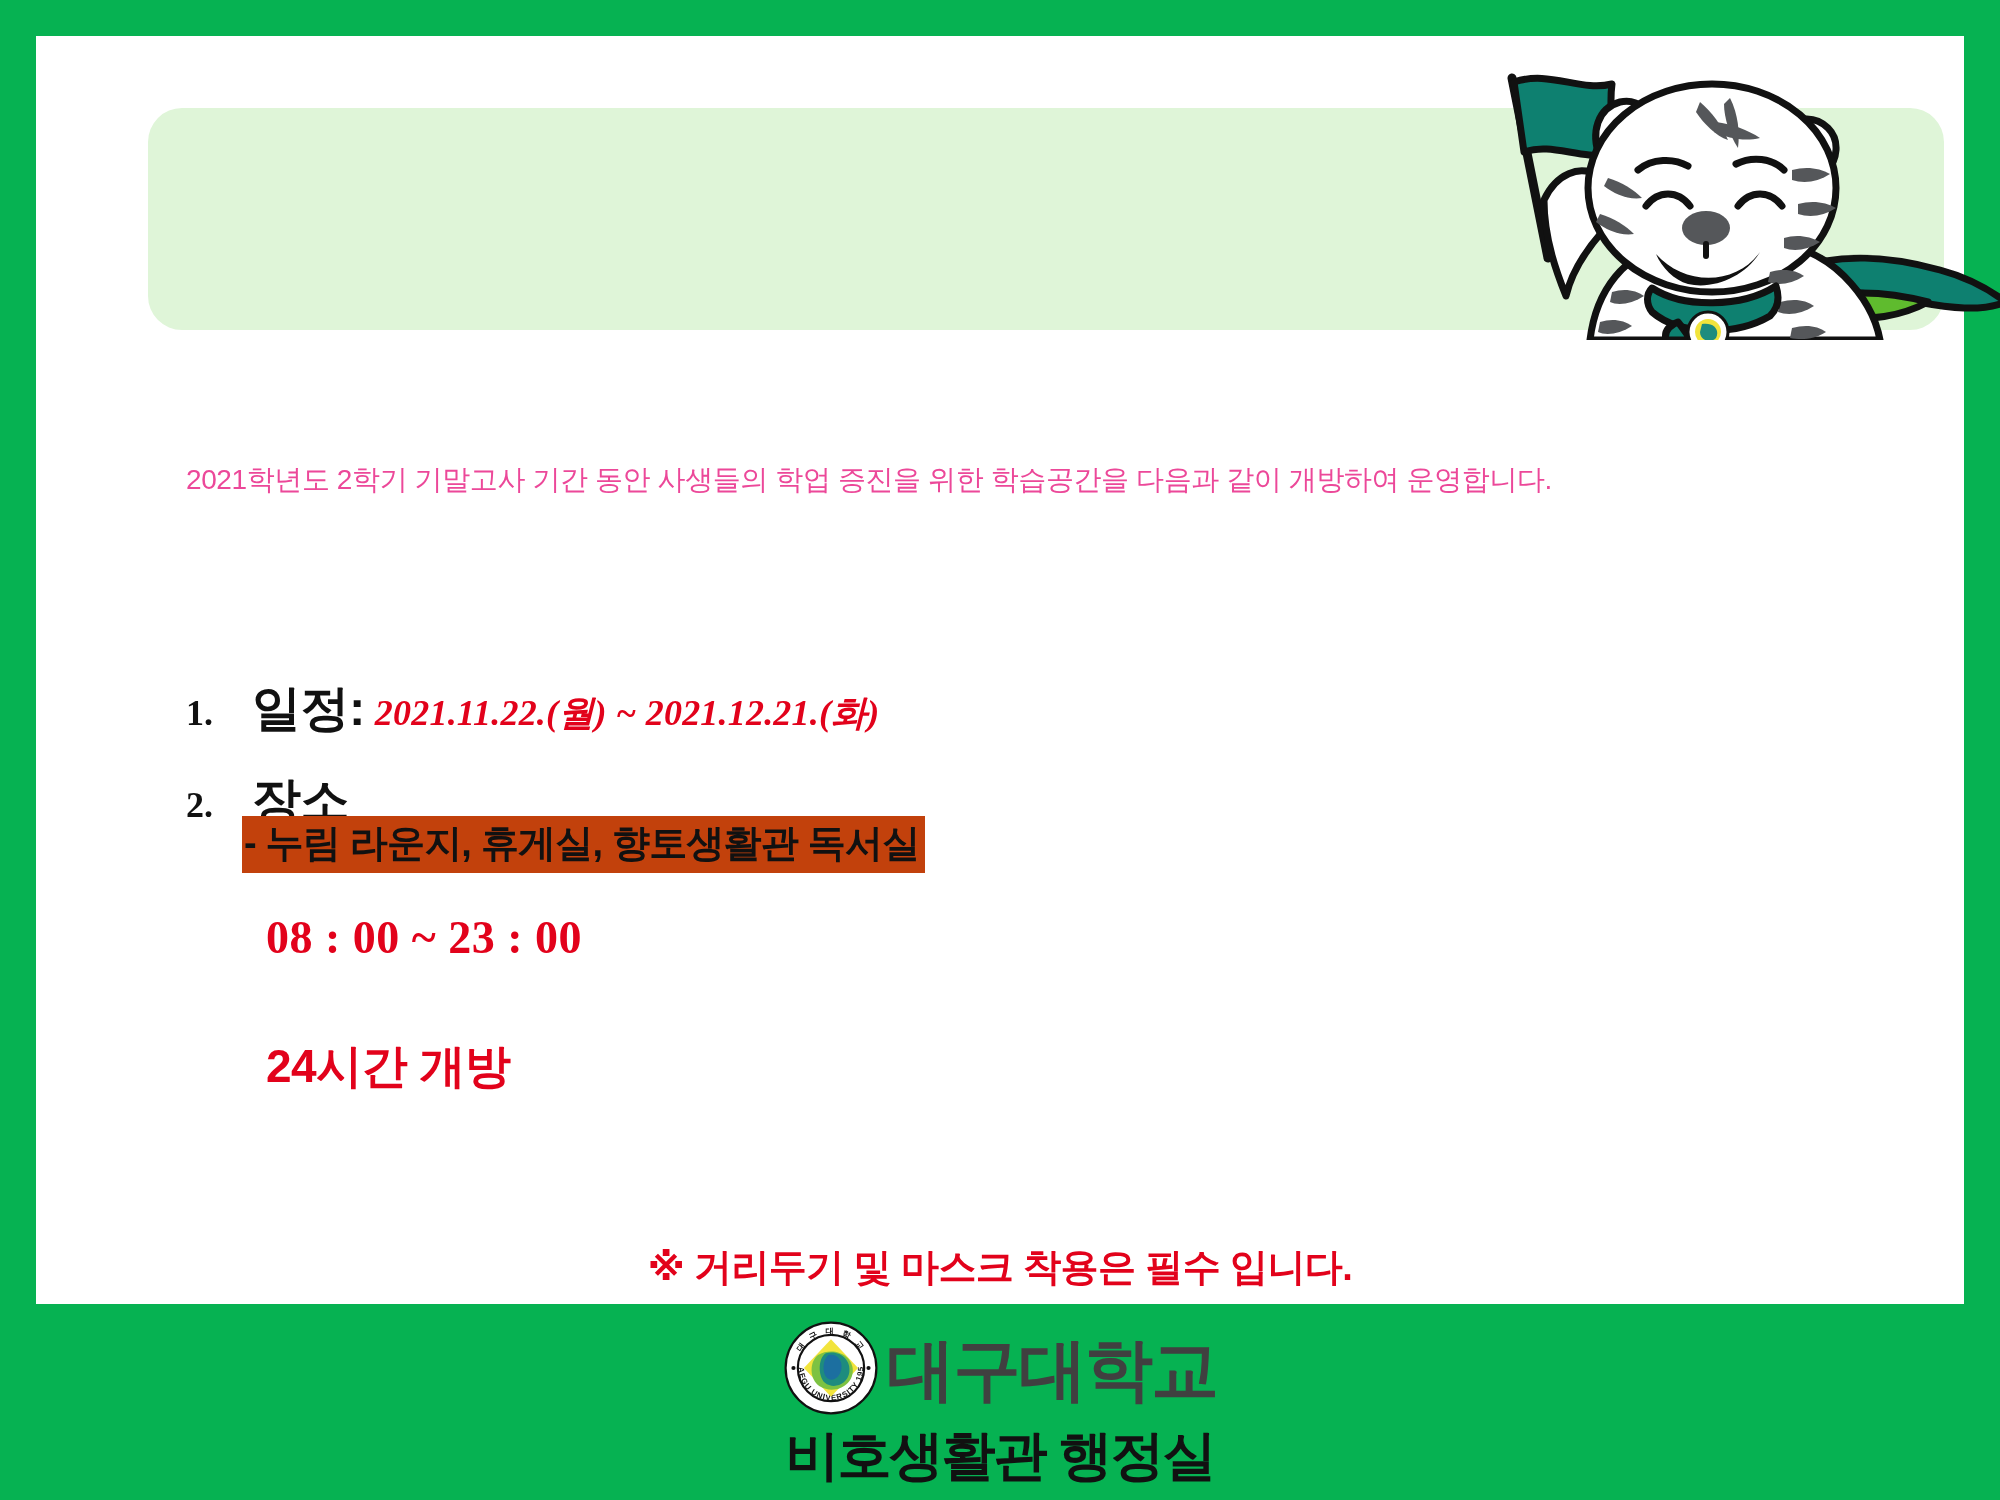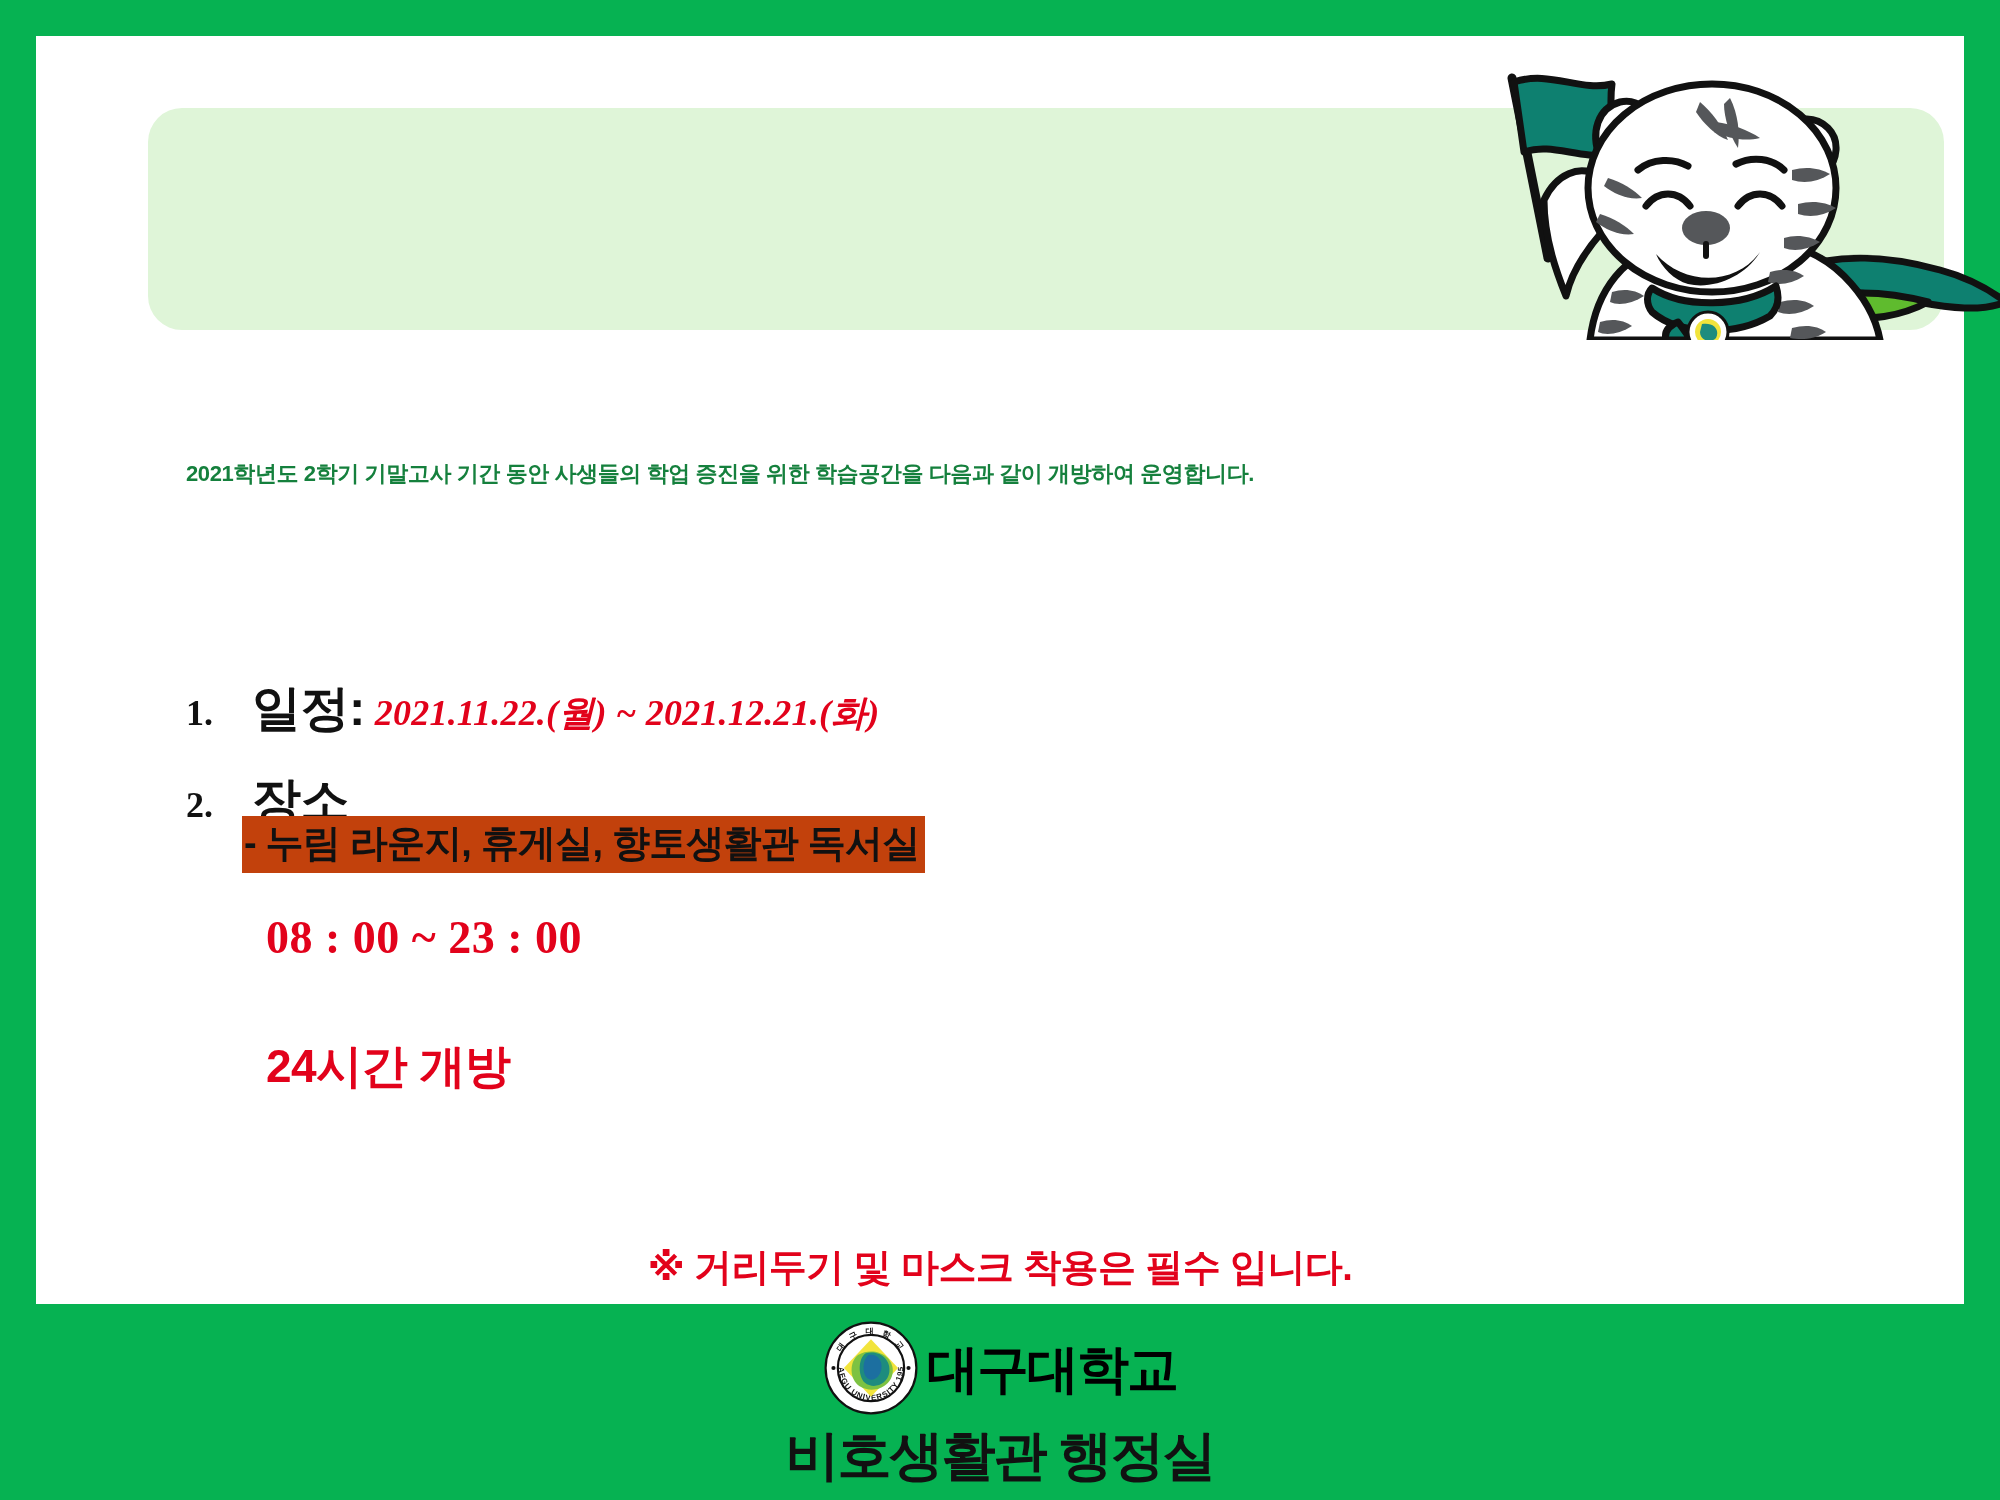--- a/index.html
+++ b/index.html
@@ -72,23 +72,23 @@
     z-index: 6;
     pointer-events: none;
   }
 
   
   #intro {
     position: absolute;
     left: 150px;
     top: 418px;
     width: 1700px;
-    font-size: 22px;
-    font-weight: 700;
-    color: #15803d;
+    font-size: 28px;
+    font-weight: 400;
+    color: #ec4899;
     line-height: 1.85;
     letter-spacing: -0.4px;
   }
 
   
   #list {
     position: absolute;
     left: 150px;
     top: 640px;
     width: 1700px;
@@ -183,23 +183,23 @@
     justify-content: flex-start;
     padding-top: 16px;
     box-sizing: border-box;
   }
   #footer-top {
     display: flex;
     align-items: center;
     gap: 8px;
   }
   #footer-univ {
-    font-size: 52px;
-    font-weight: 700;
-    color: #000000;
+    font-size: 68px;
+    font-weight: 700;
+    color: #404040;
     letter-spacing: -2px;
   }
   #footer-office {
     margin-top: 0;
     font-size: 54px;
     font-weight: 700;
     color: #111111;
     letter-spacing: -2px;
   }
   .seal { display:block; }

